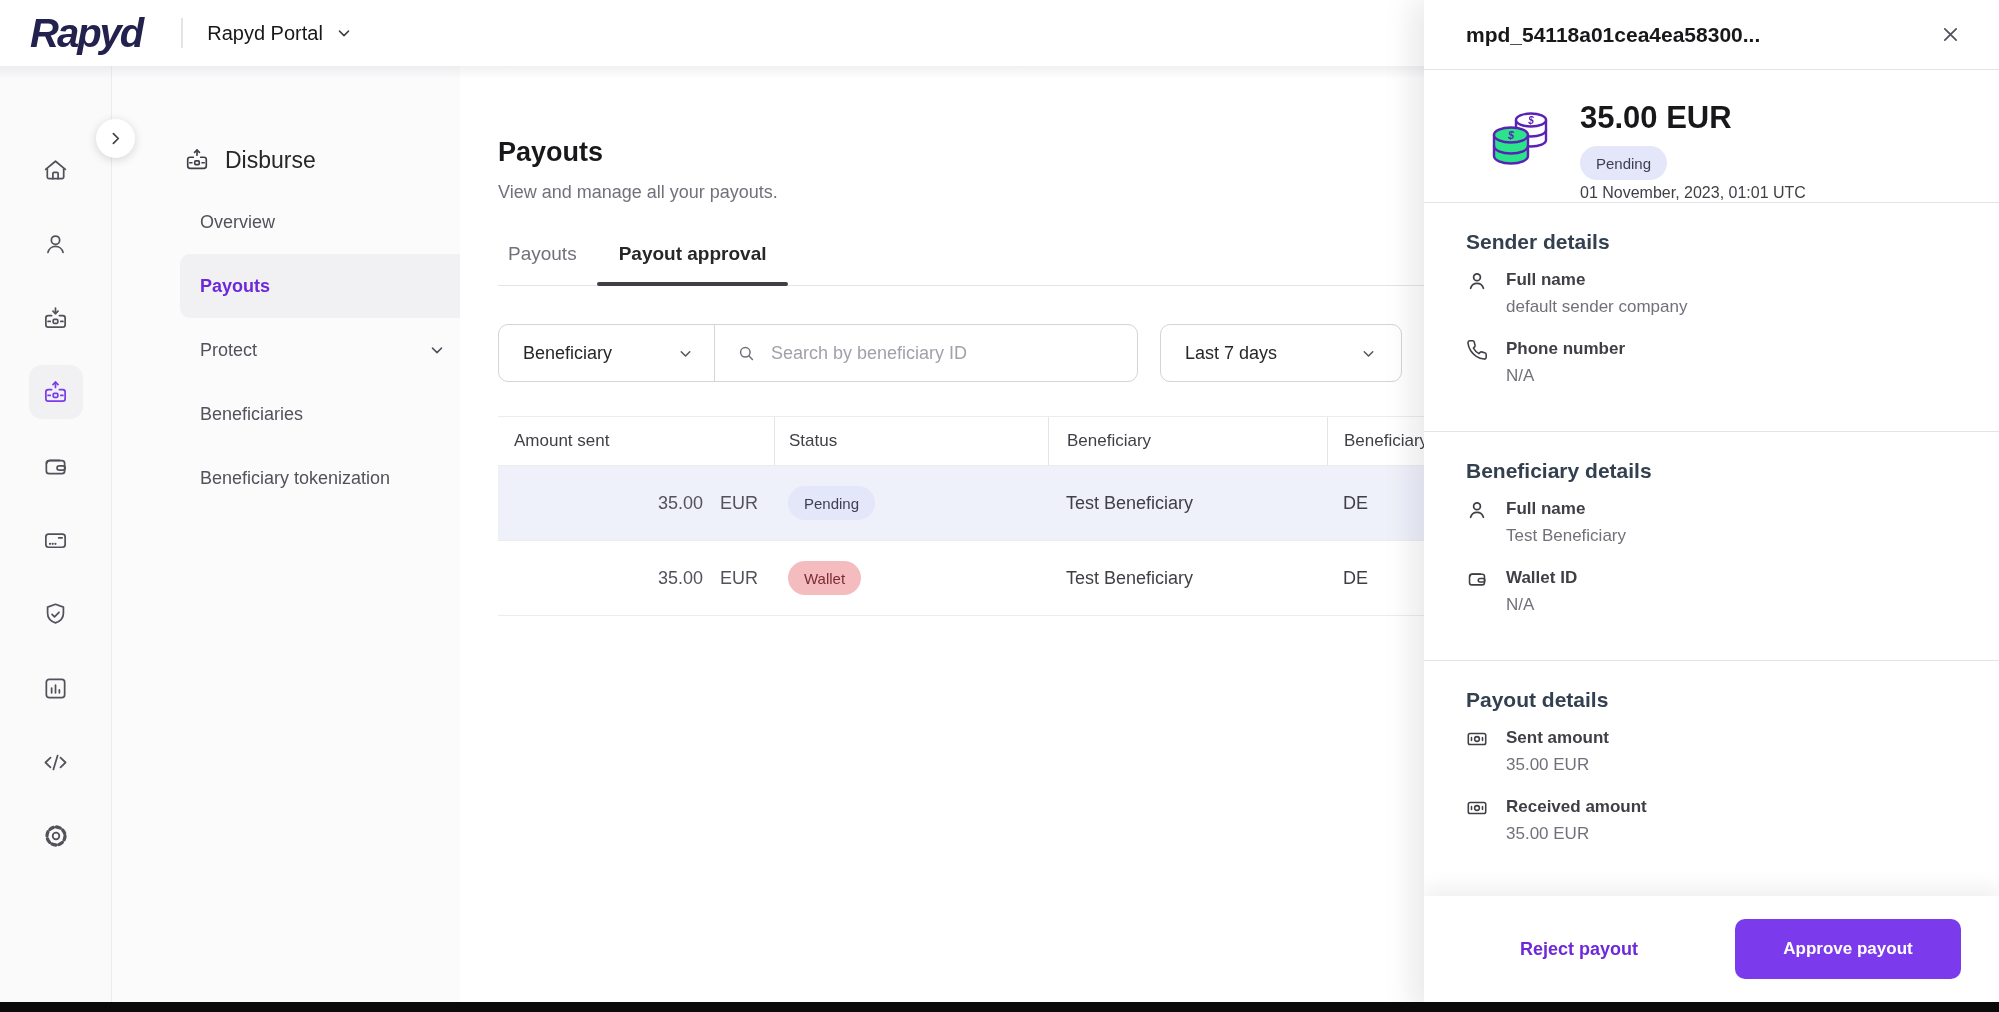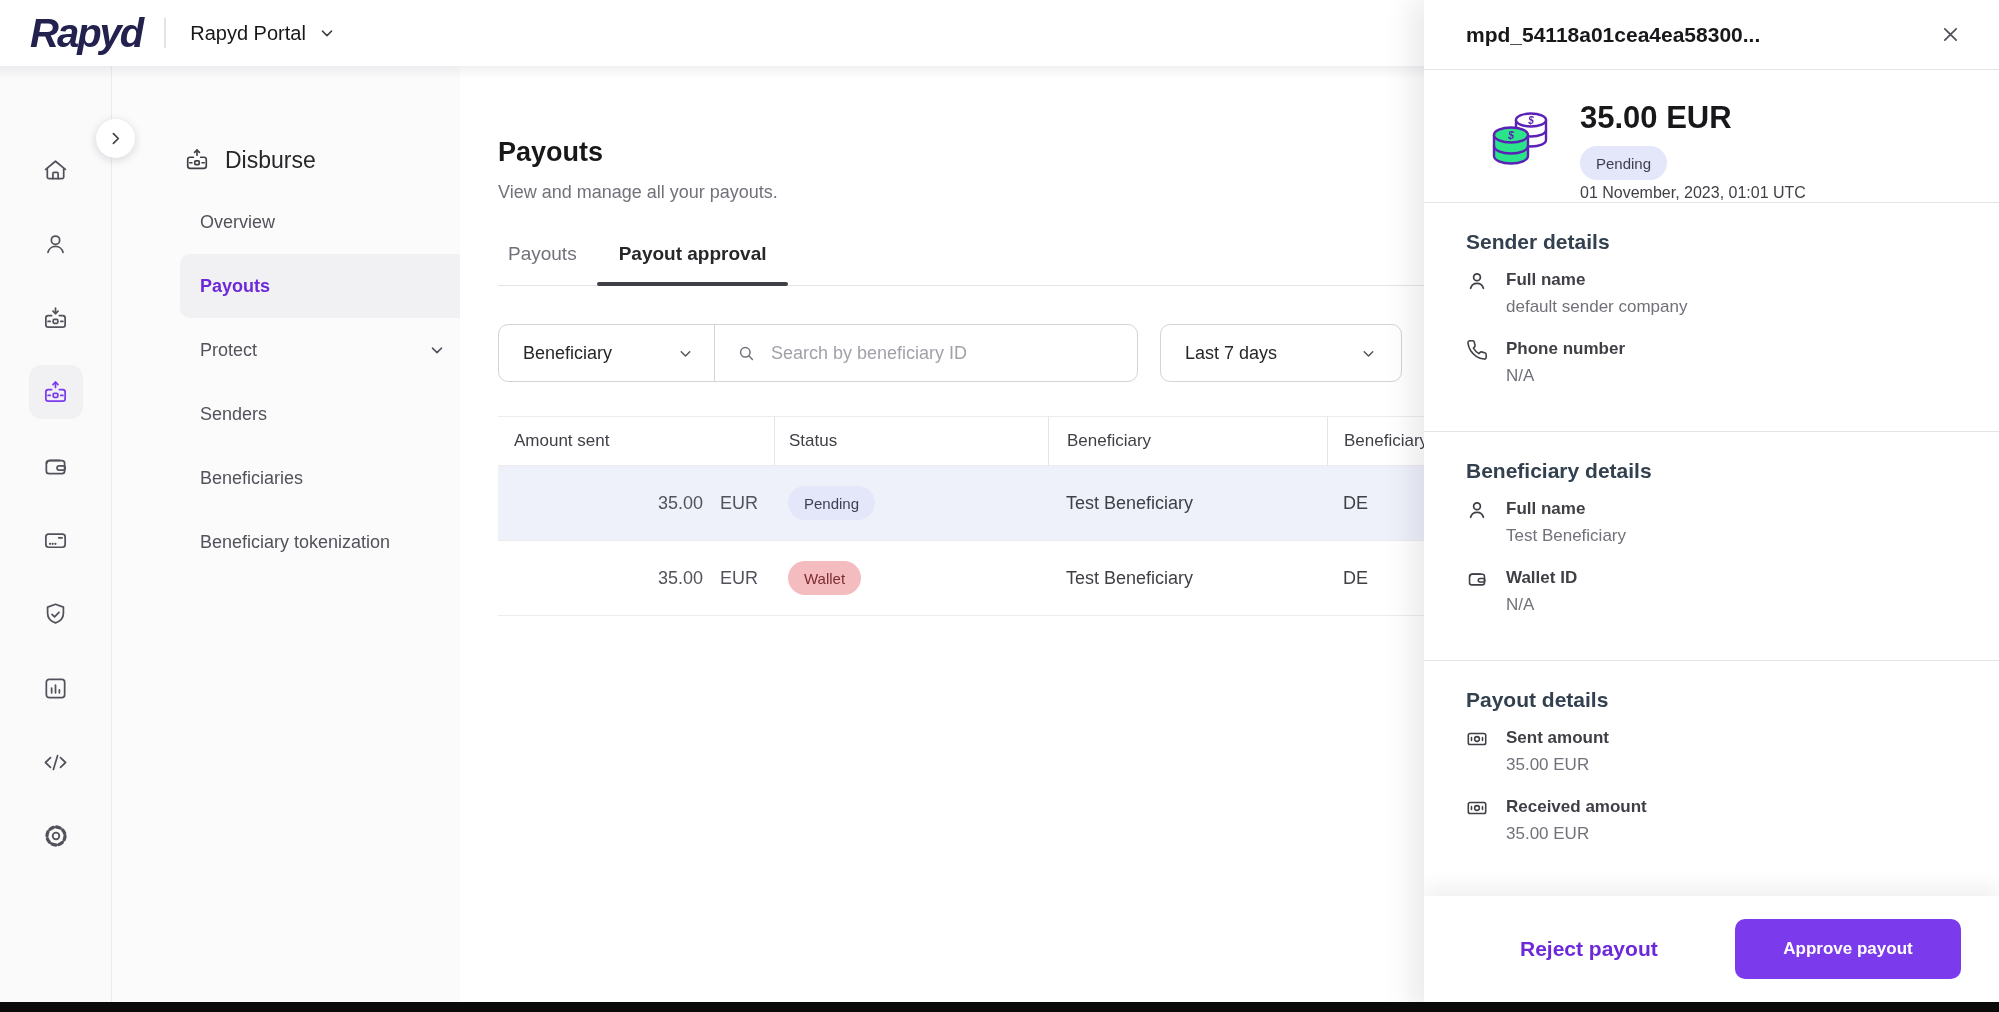--- a/index.html
+++ b/index.html
@@ -5,21 +5,21 @@
   * { box-sizing: border-box; }
   html,body { margin:0; padding:0; }
   body {
     width:1999px; height:1012px; position:relative; overflow:hidden;
     background:#fff; font-family:"Liberation Sans", sans-serif; color:#18181B;
   }
   svg { display:block; }
 
   
   .topbar { height:66px; display:flex; align-items:center; padding-left:30px; background:#fff; position:relative; z-index:3; }
-  .logo { font-size:40px; font-weight:bold; font-style:italic; color:#23224E; letter-spacing:-2px; padding-right:22px; }
+  .logo { font-size:40px; font-weight:bold; font-style:italic; color:#23224E; letter-spacing:-2px; padding-right:39px; }
   .topbar-divider { width:2px; height:30px; background:#E4E4E7; margin-right:24px; }
   .portal { display:flex; align-items:center; gap:12px; font-size:20px; font-weight:500; color:#18181B; cursor:pointer; }
   .portal .chev { color:#3F3F46; }
 
   
   .shell { position:absolute; top:66px; left:0; right:0; bottom:0; display:flex; background:#fff; }
   .shell::before { content:""; position:absolute; top:0; left:0; right:0; height:13px;
     background:linear-gradient(rgba(20,20,40,0.06), rgba(20,20,40,0)); pointer-events:none; z-index:2; }
 
   
@@ -101,21 +101,21 @@
   .section:first-of-type { margin-top:16px; }
   .section-heading { font-size:21px; font-weight:700; color:#33404F; line-height:26px; }
   .detail-item { display:flex; gap:18px; margin-top:14px; }
   .detail-item + .detail-item { margin-top:20px; }
   .detail-icon { color:#3F3F46; margin-top:1px; flex-shrink:0; }
   .detail-label { font-size:17px; font-weight:600; color:#3F3F46; line-height:22px; }
   .detail-value { font-size:17px; color:#71717A; margin-top:5px; line-height:22px; }
   .panel-footer { position:absolute; left:0; right:0; bottom:10px; height:106px; background:#fff; z-index:5;
     display:flex; align-items:center; justify-content:space-between; padding:0 38px 0 90px;
     box-shadow:0 -8px 20px rgba(23,23,40,0.07); }
-  .reject-btn { font-size:21px; font-weight:600; color:#6D28D9; background:none; border:none; cursor:pointer; font-family:inherit; }
+  .reject-btn { font-size:18px; font-weight:600; color:#6D28D9; background:none; border:none; cursor:pointer; font-family:inherit; }
   .approve-btn { width:226px; height:60px; background:#7C3AED; color:#fff; border:none; border-radius:10px;
     font-size:17px; font-weight:600; cursor:pointer; font-family:inherit; }
 
   .bottom-strip { position:absolute; left:0; right:0; bottom:0; height:10px; background:#0A0A0A; z-index:30; }
 </style>
 </head>
 <body>
 
 <div class="topbar">
   <div class="logo">Rapyd</div>
@@ -252,23 +252,20 @@
     <div class="menu-item active">
       <span>Payouts</span>
     </div>
     <div class="menu-item">
       <span>Protect</span>
       <span class="chev">
         <svg width="18" height="18" viewBox="0 0 24 24" fill="none" stroke="currentColor" stroke-width="2" stroke-linecap="round" stroke-linejoin="round">
             <path d="M6 9.5l6 6 6-6"></path>
           </svg>
       </span>
-    </div>
-    <div class="menu-item">
-      <span>Senders</span>
     </div>
     <div class="menu-item">
       <span>Beneficiaries</span>
     </div>
     <div class="menu-item">
       <span>Beneficiary tokenization</span>
     </div>
   </div>
 
   <div class="content">

